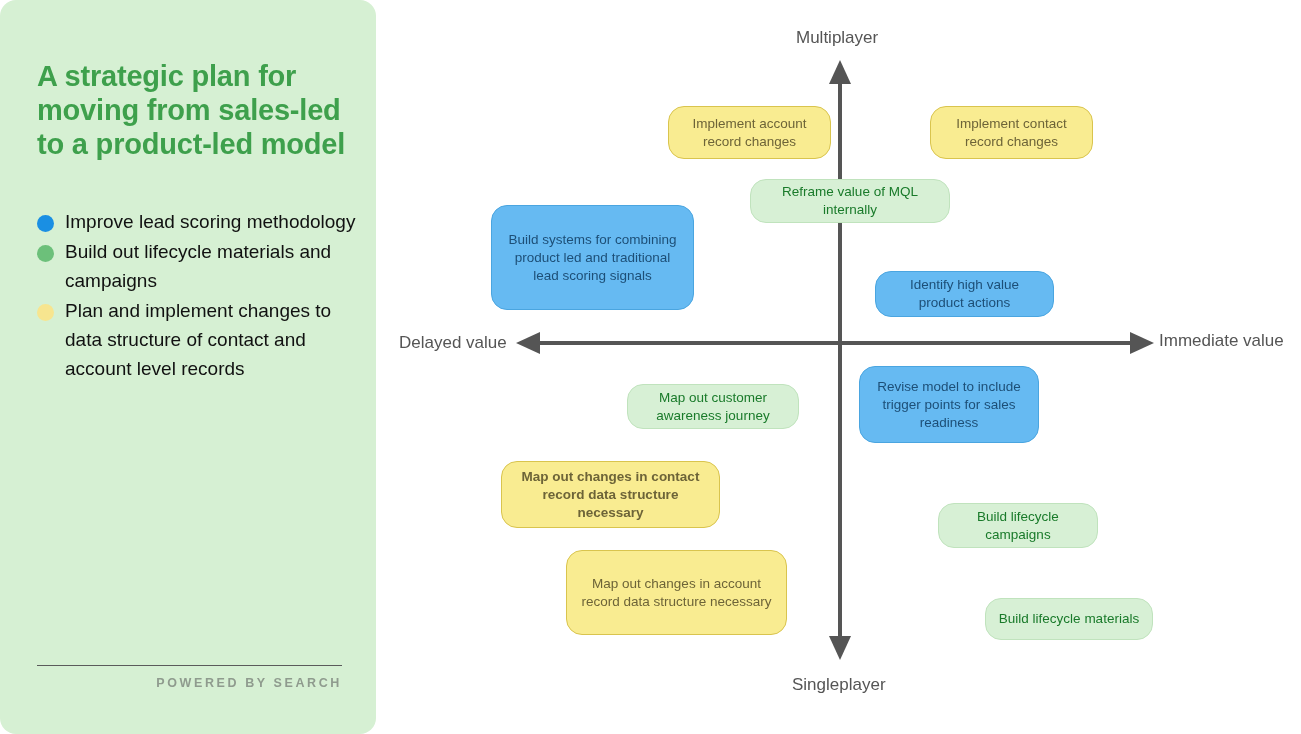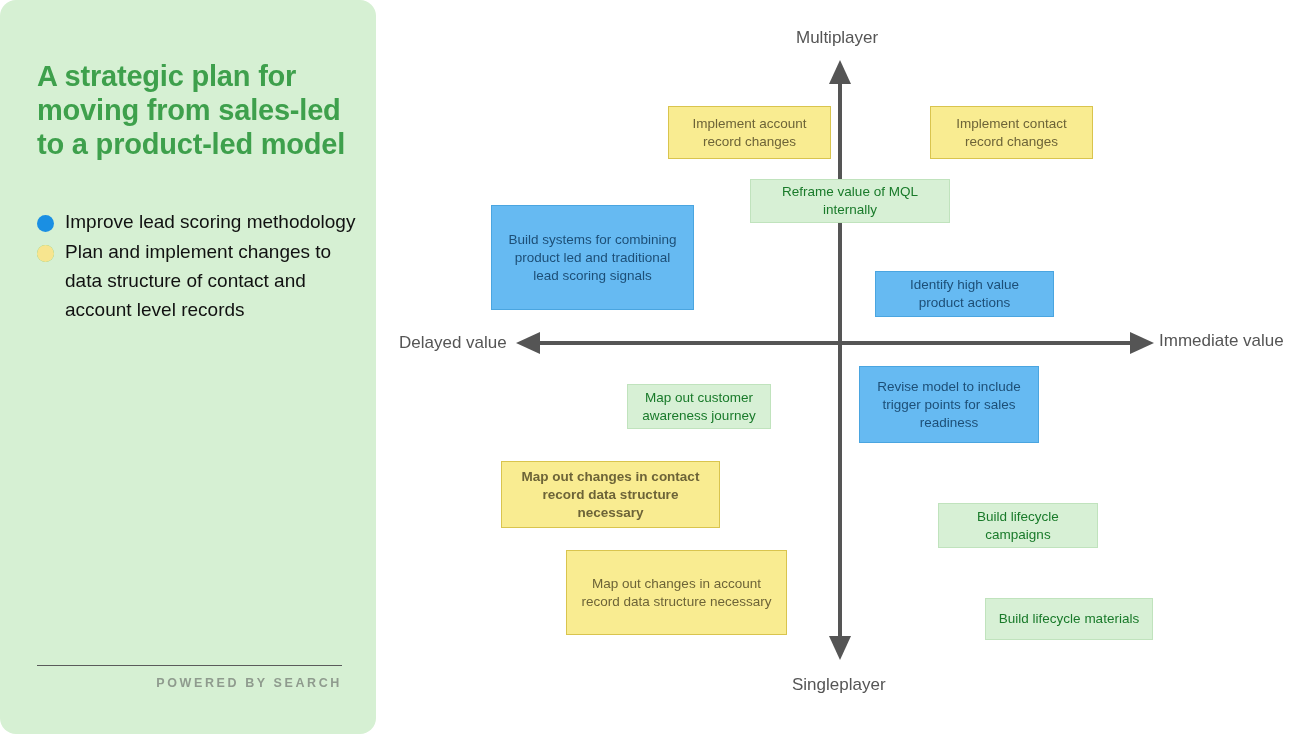--- a/index.html
+++ b/index.html
@@ -98,21 +98,21 @@
   #axis-svg {
     position: absolute;
     left: 0; top: 0;
     width: 925px; height: 734px;
     pointer-events: none;
   }
 
   
   .note {
     position: absolute;
-    border-radius: 0;
+    border-radius: 16px;
     display: flex;
     align-items: center;
     justify-content: center;
     text-align: center;
     font-size: 13.5px;
     line-height: 18px;
     padding: 6px 10px;
   }
   .note span { display: block; width: 100%; }
 
@@ -143,20 +143,21 @@
 
     <div id="legend">
 
       <div class="legend-item">
         <span class="legend-dot" style="background:#1a8fe3"></span>
         <span>Improve lead scoring methodology</span>
       </div>
 
       <div class="legend-item">
         <span class="legend-dot" style="background:#6cc07a"></span>
+        <span>Build out lifecycle materials and campaigns</span>
       </div>
 
       <div class="legend-item">
         <span class="legend-dot" style="background:#f7e58f"></span>
         <span>Plan and implement changes to data structure of contact and account level records</span>
       </div>
 
     </div>
 
     <div id="footer-rule"></div>
@@ -195,21 +196,21 @@
     </div>
 
     <div class="note blue" style="left:115px; top:205px; width:203px; height:105px;">
       <span>Build systems for combining product led and traditional lead scoring signals</span>
     </div>
 
     <div class="note blue" style="left:499px; top:271px; width:179px; height:46px;">
       <span>Identify high value product actions</span>
     </div>
 
-    <div class="note green" style="left:251px; top:384px; width:144px; height:45px;">
+    <div class="note green" style="left:251px; top:384px; width:172px; height:45px;">
       <span>Map out customer awareness journey</span>
     </div>
 
     <div class="note blue" style="left:483px; top:366px; width:180px; height:77px;">
       <span>Revise model to include trigger points for sales readiness</span>
     </div>
 
     <div class="note yellow" style="left:125px; top:461px; width:219px; height:67px;font-weight:bold;">
       <span>Map out changes in contact record data structure necessary</span>
     </div>

